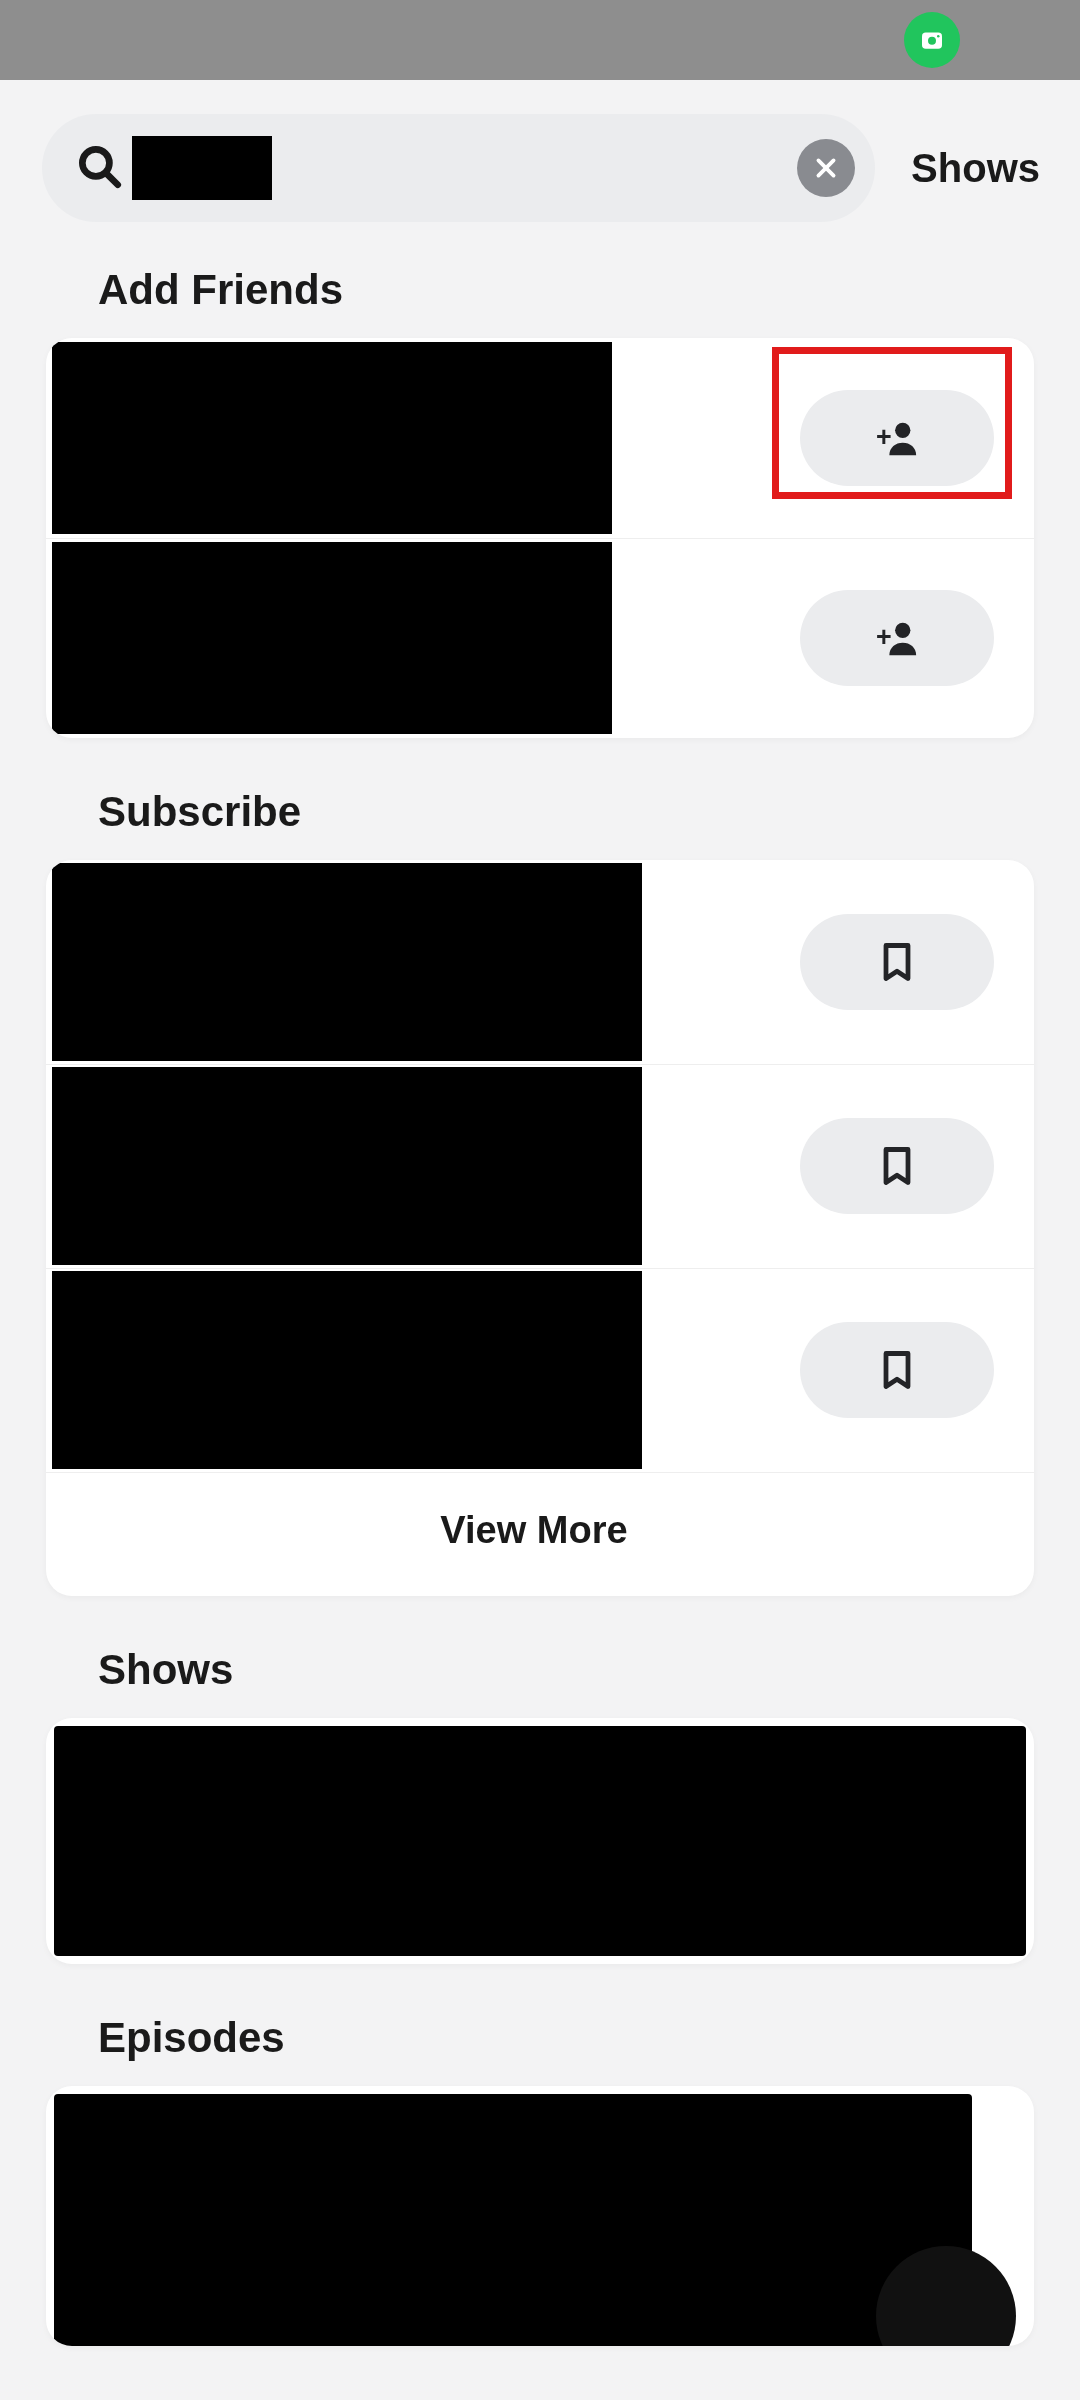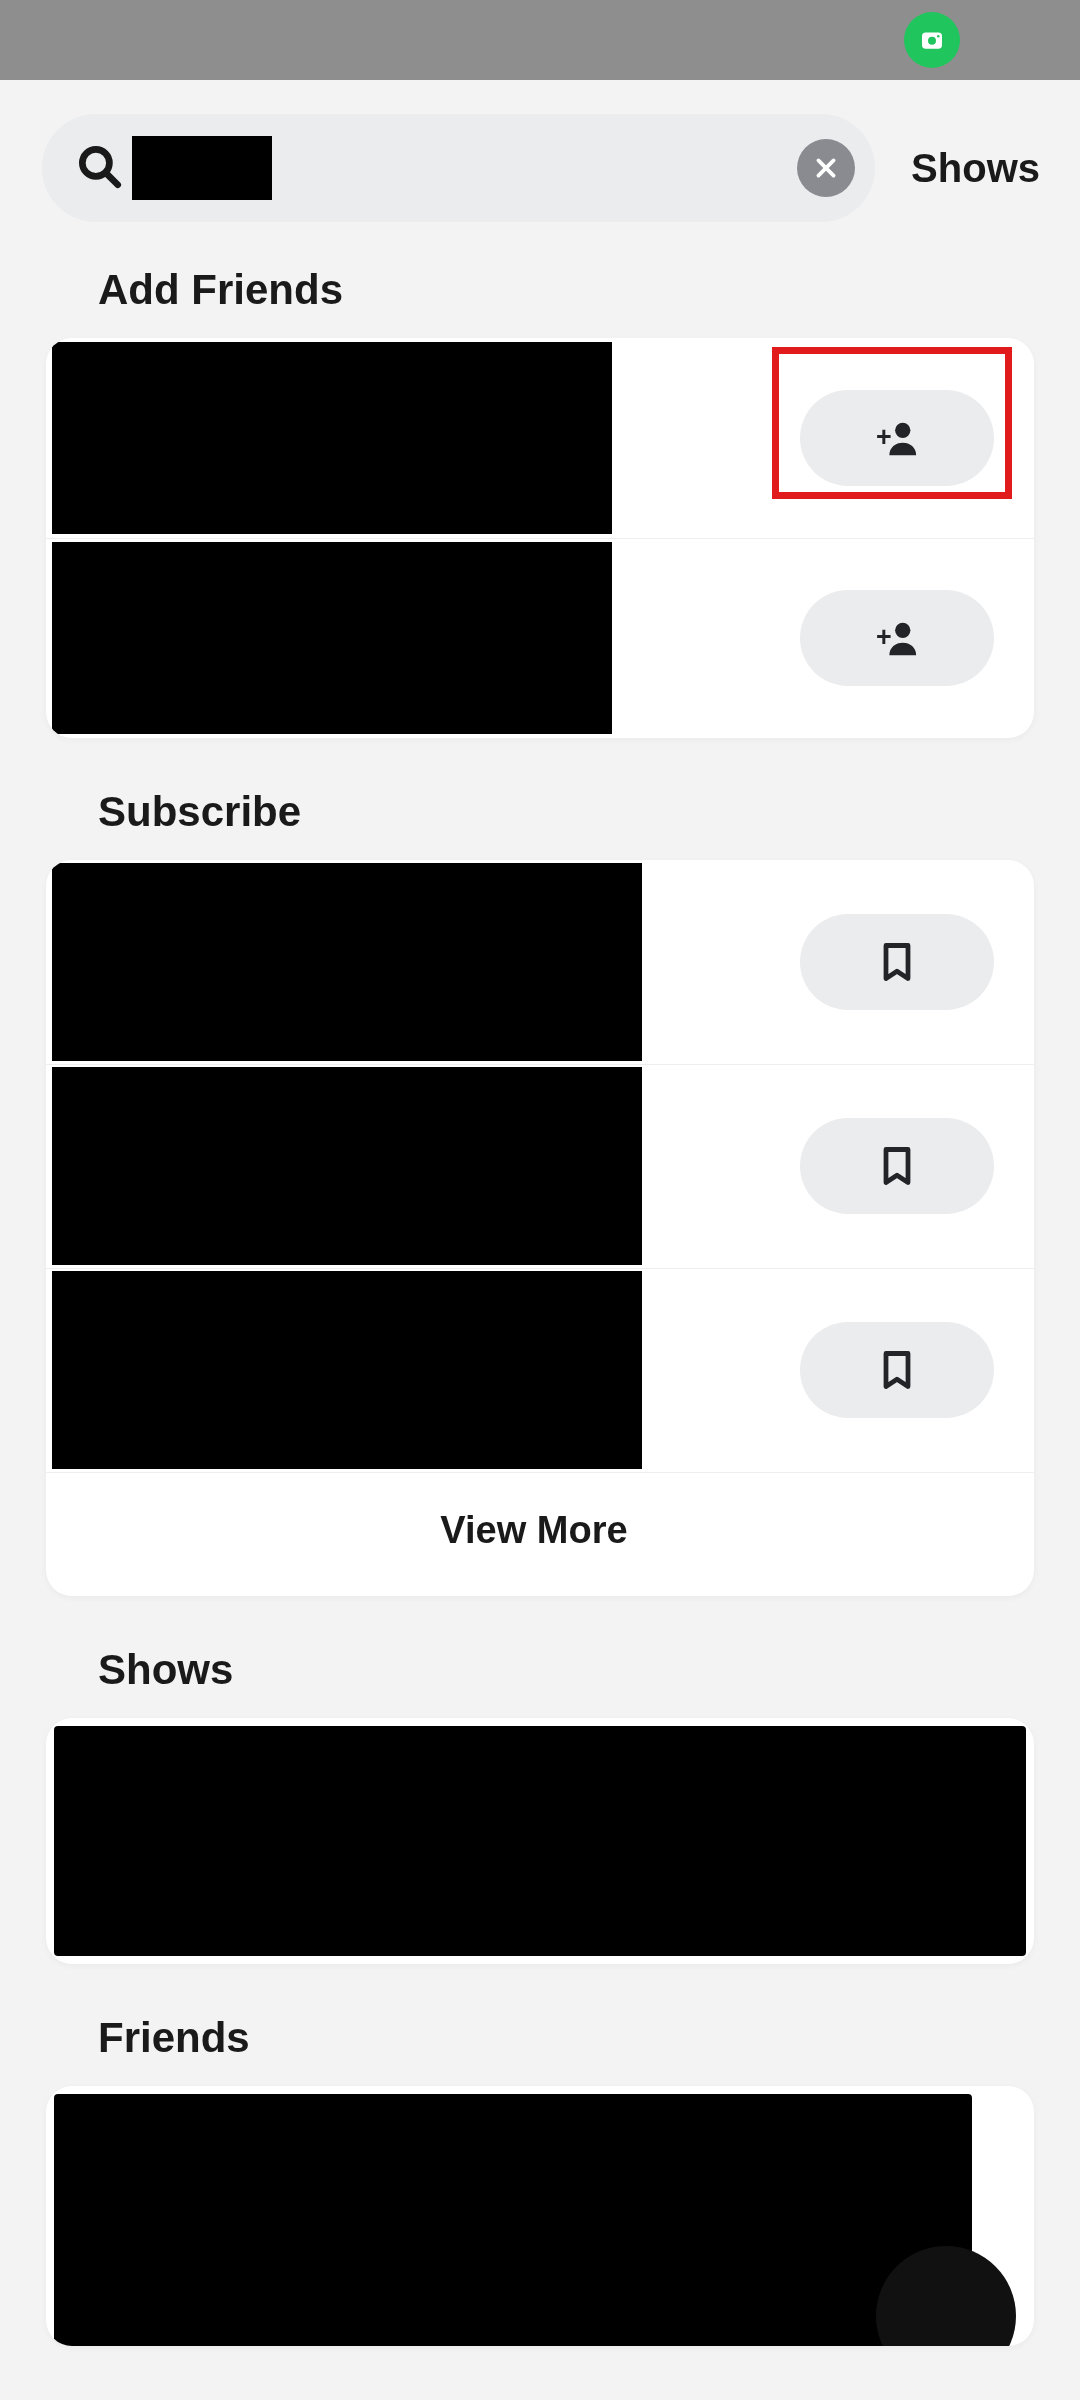--- a/index.html
+++ b/index.html
@@ -264,17 +264,17 @@
     </div>
   </div>
   <div class="view-more">View More</div>
 </div>
 
 <div class="section-title">Shows</div>
 <div class="shows-card">
   <div class="shows-redacted"></div>
 </div>
 
-<div class="section-title">Friends</div>
+<div class="section-title">Episodes</div>
 <div class="episodes-card">
   <div class="episodes-redacted"></div>
   <div class="fab"></div>
 </div>
 
 </body></html>

